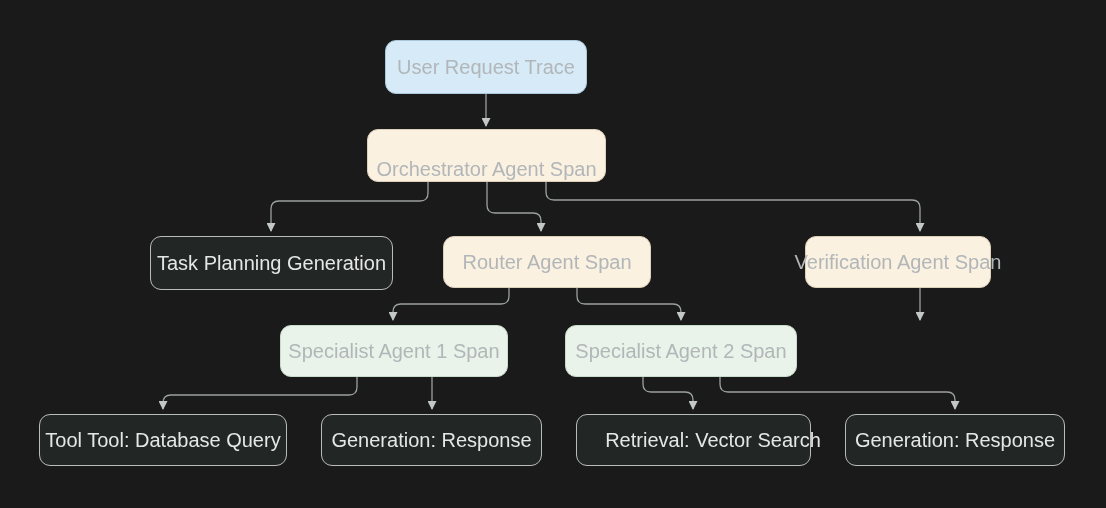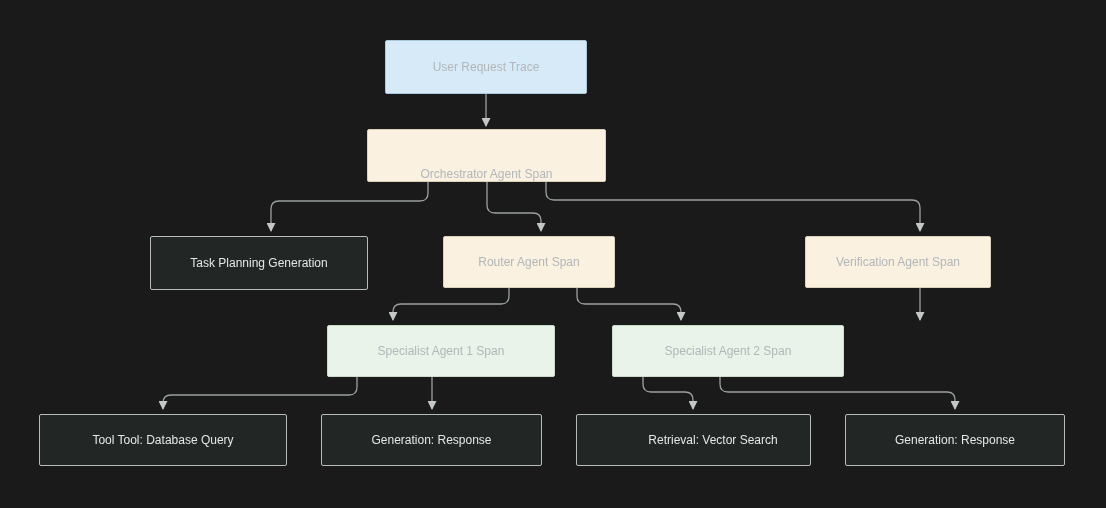--- a/index.html
+++ b/index.html
@@ -24,41 +24,40 @@
     fill: none;
     stroke: var(--edge, #9aa0a0);
     stroke-width: 1.3;
   }
   .node {
     position: absolute;
     box-sizing: border-box;
     display: flex;
     align-items: center;
     justify-content: center;
-    border-radius: 2px;
-    font-size: 12px;
+    border-radius: 11px;
+    font-size: 20px;
     line-height: 1.2;
     text-align: center;
     white-space: nowrap;
   }
   .node.trace {
     background: var(--trace-fill, #d6ebf7);
     border: 1px solid var(--trace-border, #a9c8da);
     color: var(--label-on-light, #b2b6b9);
   }
   .node.agent {
     background: var(--agent-fill, #faf1e0);
     border: 1px solid var(--agent-border, #ddd0b9);
     color: var(--label-on-light, #b2b6b9);
   }
   .node.specialist {
     background: var(--specialist-fill, #e9f3e9);
     border: 1px solid var(--specialist-border, #c9dbc9);
     color: var(--label-on-light, #b2b6b9);
-    margin-left: 47px;
   }
   .node.operation {
     background: var(--operation-fill, #222625);
     border: 1px solid var(--operation-border, #b7bbb9);
     color: var(--label-on-dark, #e5e7e7);
   }
 </style>
 </head>
 <body>
 
@@ -85,25 +84,25 @@
   </svg>
 
   <div class="node trace" style="left:385px; top:40px; width:202px; height:54px;">
     <span>User Request Trace</span>
   </div>
 
   <div class="node agent" style="left:367px; top:129px; width:239px; height:53px;align-items:flex-end;">
     <span>Orchestrator Agent Span</span>
   </div>
 
-  <div class="node operation" style="left:150px; top:236px; width:218px; height:54px;">
+  <div class="node operation" style="left:150px; top:236px; width:243px; height:54px;">
     <span>Task Planning Generation</span>
   </div>
 
-  <div class="node agent" style="left:443px; top:236px; width:172px; height:52px;text-align:right;">
+  <div class="node agent" style="left:443px; top:236px; width:208px; height:52px;text-align:right;">
     <span>Router Agent Span</span>
   </div>
 
   <div class="node agent" style="left:805px; top:236px; width:186px; height:52px;">
     <span>Verification Agent Span</span>
   </div>
 
   <div class="node specialist" style="left:280px; top:325px; width:228px; height:52px;">
     <span>Specialist Agent 1 Span</span>
   </div>

